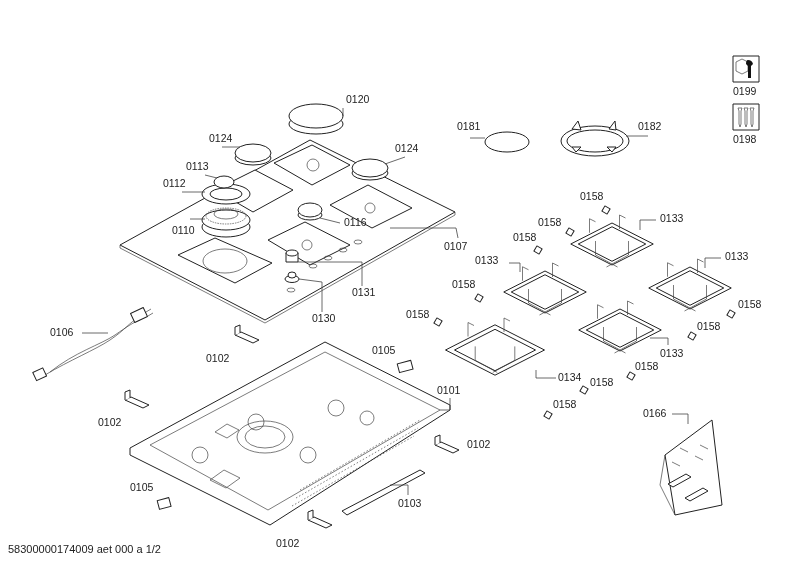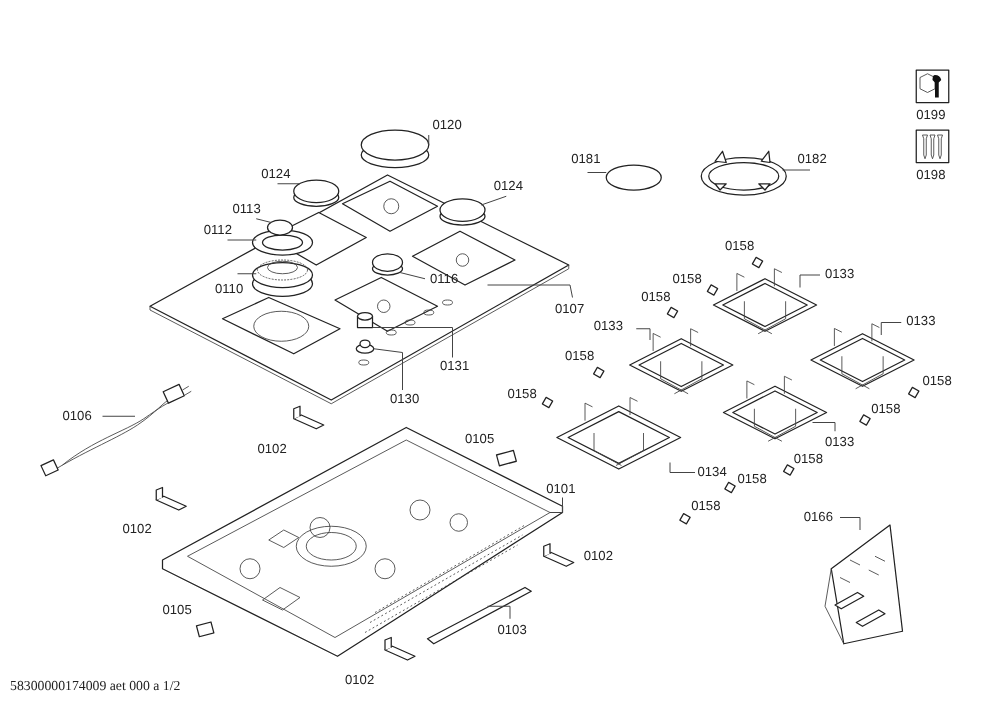--- a/index.html
+++ b/index.html
@@ -2,21 +2,21 @@
 <html><head>
 <meta charset="utf-8">
 <style>
   html,body{margin:0;padding:0;background:#fff;}
   body{width:800px;height:566px;overflow:hidden;position:relative;font-family:"Liberation Sans",sans-serif;}
   svg{position:absolute;left:0;top:0;}
   .part{fill:#fff;stroke:#222;stroke-width:1;stroke-linejoin:round;}
   .thin{fill:none;stroke:#444;stroke-width:0.7;}
   .lead{fill:none;stroke:#444;stroke-width:0.8;}
   .lbl{font-family:"Liberation Sans",sans-serif;font-size:10.5px;fill:#222;}
-  .footer{position:absolute;left:8px;top:543px;font-size:11px;color:#222;font-family:Liberation Serif, serif;}
+  .footer{position:absolute;left:8px;top:543px;font-size:11px;color:#222;font-family:Liberation Sans, sans-serif;}
 </style>
 </head>
 <body>
 
 <svg width="800" height="566" viewBox="0 0 800 566">
 
   <g>
     <rect x="733" y="56" width="26" height="26" class="part" stroke-width="1.3"></rect>
     <path d="M736,62 l6,-3 l6,3 v9 l-6,3 l-6,-3 z" class="thin"></path>
     <path d="M748,60 q4,0 5,4 l-2,2 v12 h-3 v-12 l-2,-2 q0,-4 2,-4z" fill="#111"></path>

